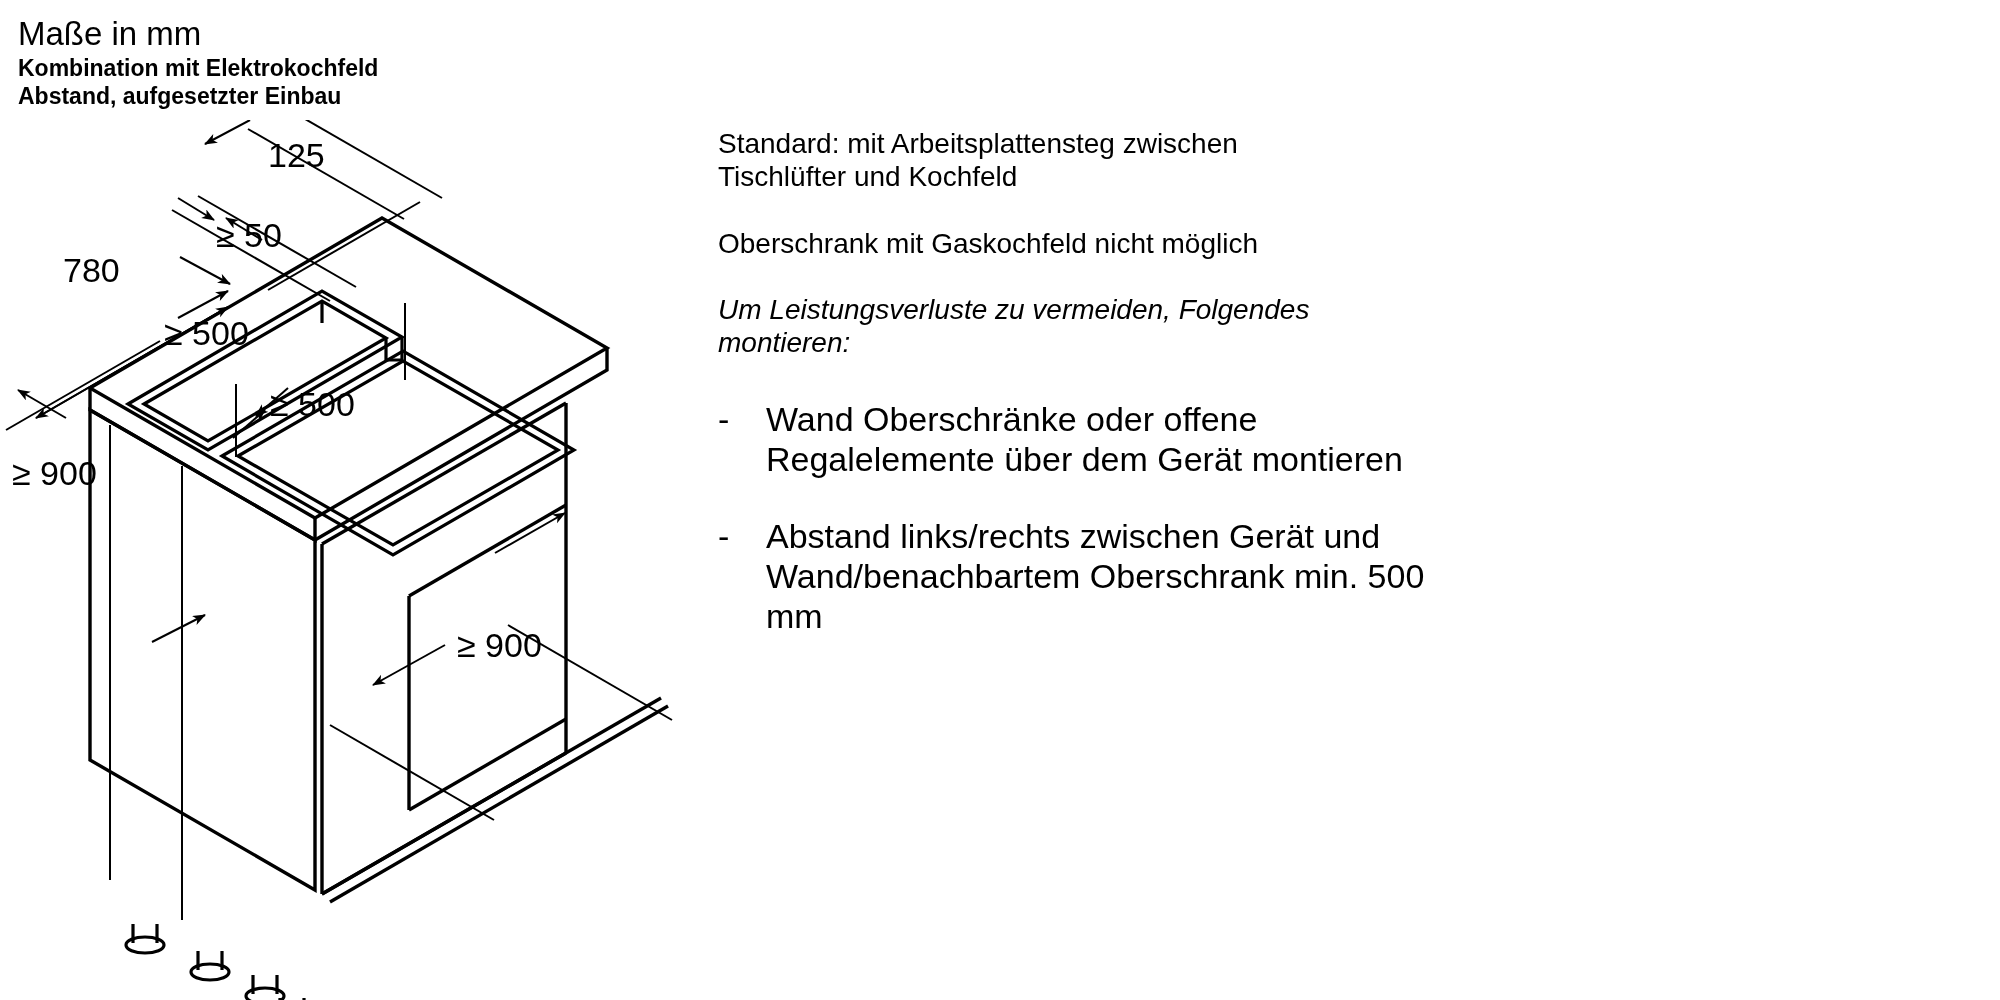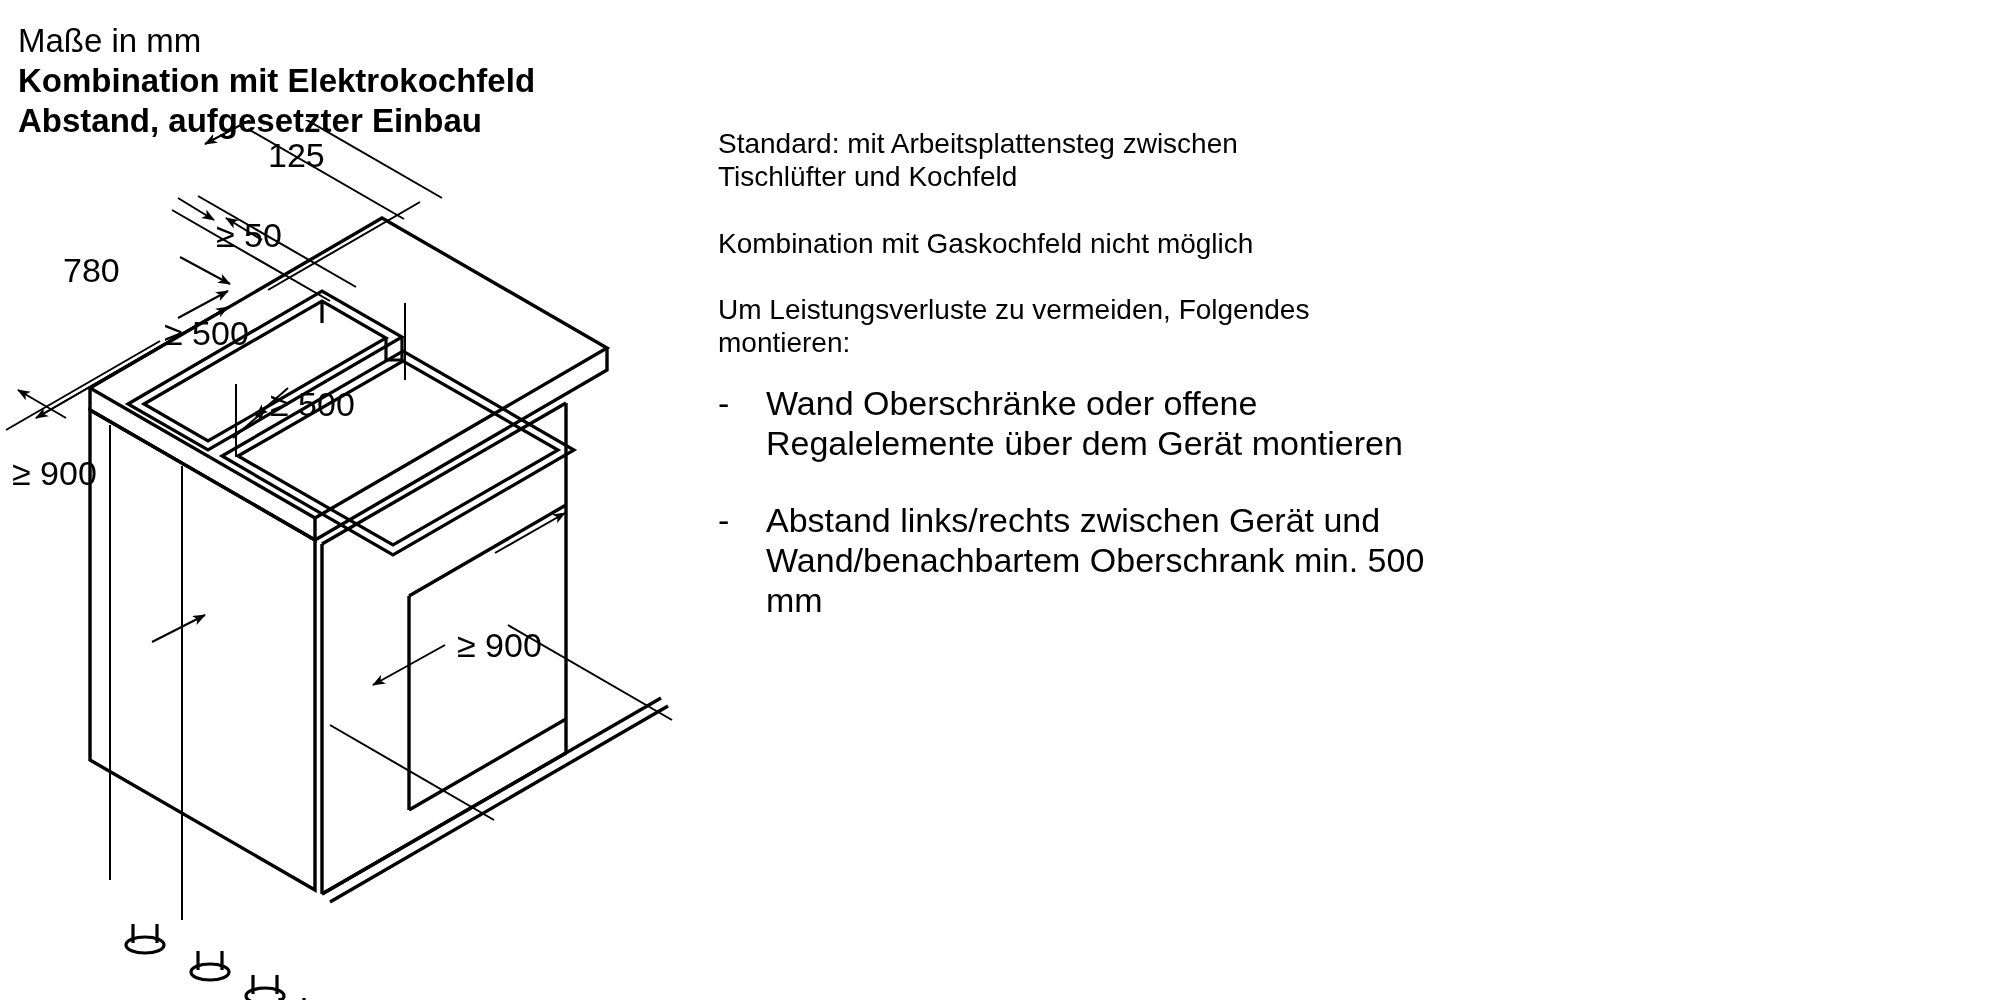--- a/index.html
+++ b/index.html
@@ -18,32 +18,32 @@
   #page {
     position: relative;
     width: 2000px;
     height: 1000px;
   }
 
   
   .heading-block {
     position: absolute;
     left: 18px;
-    top: 21px;
+    top: 14px;
     width: 900px;
   }
   .heading-units {
     font-size: 33px;
     font-weight: 400;
     line-height: 1.2;
     letter-spacing: 0px;
     white-space: nowrap;
   }
   .heading-line {
-    font-size: 33px;
+    font-size: 23px;
     font-weight: 700;
     line-height: 1.22;
     white-space: nowrap;
   }
 
   
   .drawing {
     position: absolute;
     left: 0;
     top: 120px;
@@ -61,21 +61,22 @@
     top: 128px;
     width: 1270px;
   }
   .para {
     font-size: 28px;
     line-height: 1.17;
     margin: 0 0 34px 0;
     font-weight: 400;
   }
   .para.tight {
-    margin-bottom: 24px;
+    margin-bottom: 40px;
+    font-style: italic;
   }
   .para-line {
     display: block;
     white-space: nowrap;
   }
   .bullet-list {
     margin: 0;
     padding: 0;
   }
   .bullet-item {
@@ -250,21 +251,21 @@
   </div>
 
   <div class="text-col">
 
     <p class="para">
       <span class="para-line">Standard: mit Arbeitsplattensteg zwischen</span>
       <span class="para-line">Tischlüfter und Kochfeld</span>
     </p>
 
     <p class="para">
-      <span class="para-line">Kombination mit Gaskochfeld nicht möglich</span>
+      <span class="para-line">Oberschrank mit Gaskochfeld nicht möglich</span>
     </p>
 
     <p class="para tight">
       <span class="para-line">Um Leistungsverluste zu vermeiden, Folgendes</span>
       <span class="para-line">montieren:</span>
     </p>
 
     <div class="bullet-list">
 
       <div class="bullet-item">

